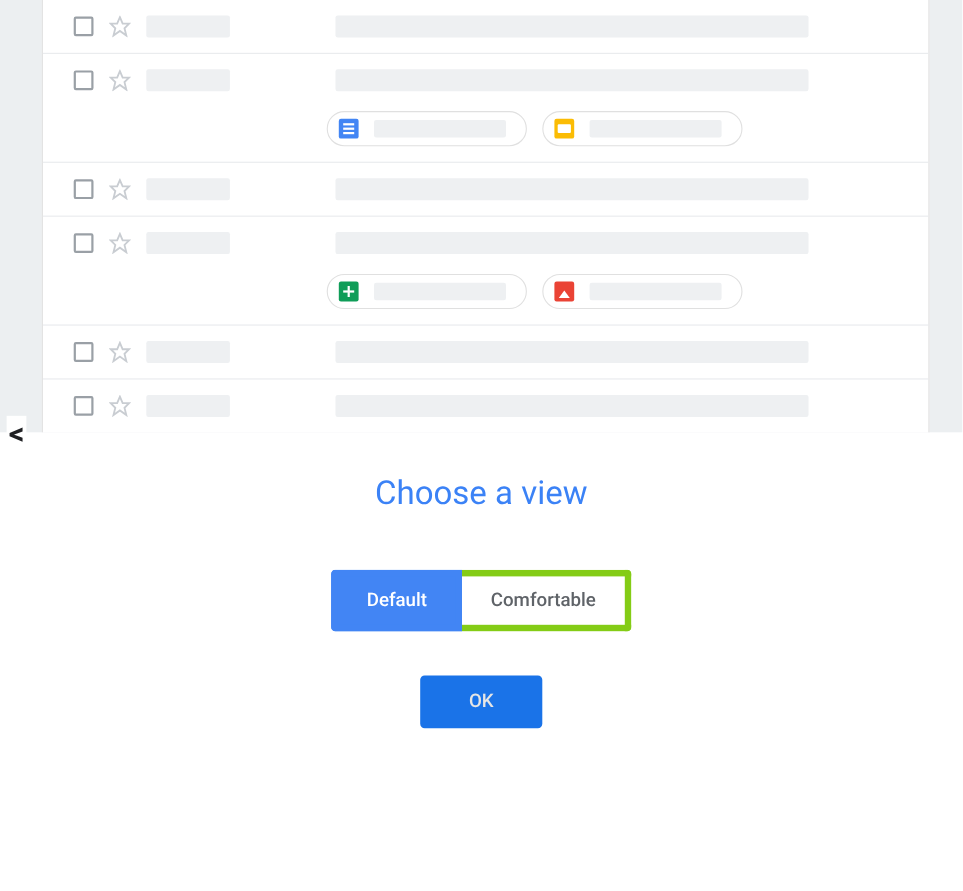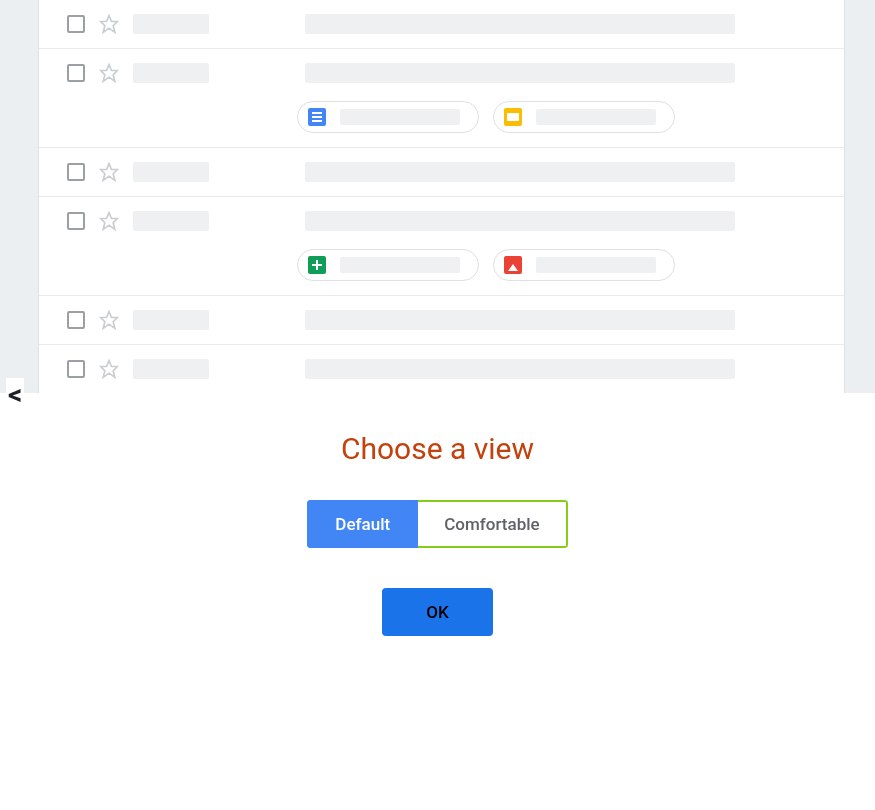--- a/index.html
+++ b/index.html
@@ -126,50 +126,50 @@
     padding: 0 2px;
   }
 
   .chooser {
     text-align: center;
     padding-top: 38px;
   }
   .chooser h1 {
     font-size: 30px;
     font-weight: 400;
-    color: #c2410c;
-    margin-bottom: 34px;
+    color: #3b82f6;
+    margin-bottom: 52px;
   }
   .seg {
     display: inline-flex;
     border-radius: 4px;
     overflow: hidden;
   }
   .seg button {
     font-family: inherit;
     font-size: 17px;
     font-weight: 500;
     padding: 12px 26px;
     background: #fff;
-    border: 2px solid #84cc16;
+    border: 6px solid #84cc16;
     color: #5f6368;
     cursor: pointer;
   }
   .seg button + button { border-left: none; text-align: center; }
   .seg button.active {
     background: #4285f4;
     color: #fff;
     border-color: #4285f4;
   }
   .ok-row { margin-top: 40px; }
   .ok-btn {
     font-family: inherit;
     font-size: 17px;
     font-weight: 500;
-    color: #000000;
+    color: #e5e5e5;
     background: #1a73e8;
     border: none;
     border-radius: 4px;
     padding: 14px 44px;
     cursor: pointer;
   }
 </style>
 </head>
 <body>
 

